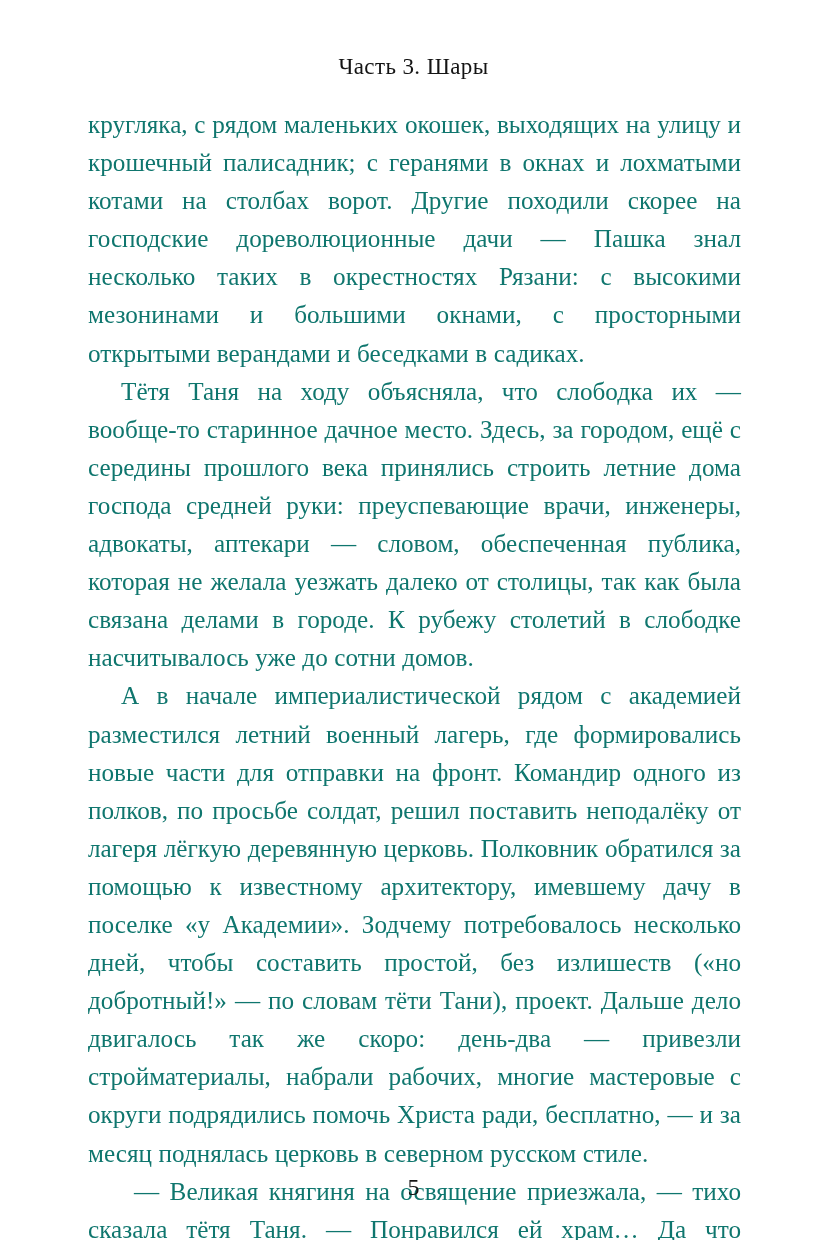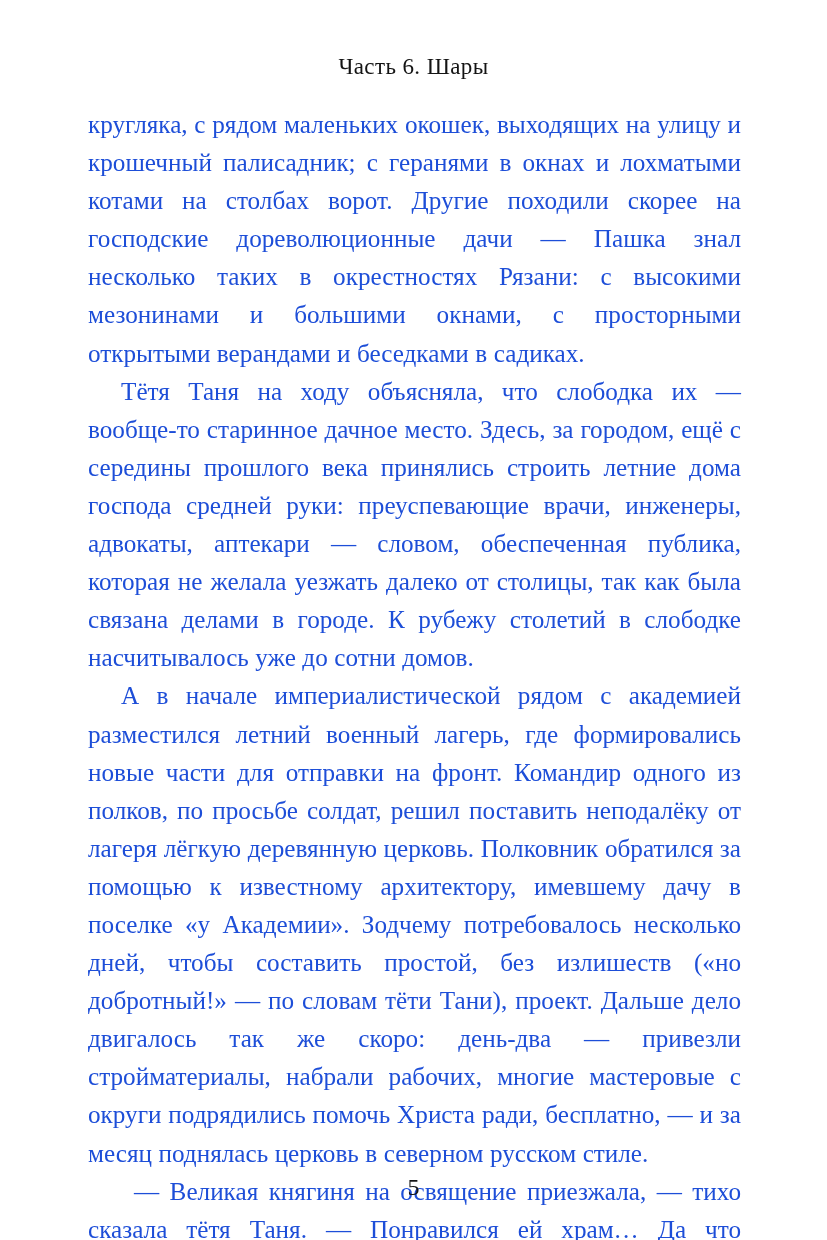--- a/index.html
+++ b/index.html
@@ -47,21 +47,21 @@
     width: 653px;
   }
 
   .para {
     margin: 0;
     font-size: 25.2px;
     line-height: 38.1px;
     text-align: justify;
     text-justify: inter-word;
     text-indent: 33px;
-    color: #1d4ed8;
+    color: #0f766e;
     hyphens: manual;
     word-spacing: 0.2px;
   }
 
   .para.continued {
     text-indent: 0;
   }
 
   .para.dialogue {
     text-indent: 46px;
@@ -77,21 +77,21 @@
     font-size: 24px;
     line-height: 30px;
     color: #141414;
   }
 </style>
 </head>
 <body>
 
 <div class="page">
 
-  <div class="running-header">Часть 6. Шары</div>
+  <div class="running-header">Часть 3. Шары</div>
 
   <div class="text-block">
     <p class="para continued">кругляка, с рядом маленьких окошек, выходящих на улицу и крошечный палисадник; с геранями в окнах и лохматыми котами на столбах ворот. Другие походили скорее на господские дореволюционные дачи — Пашка знал несколько таких в окрестностях Рязани: с высокими мезонинами и большими окнами, с просторными открытыми верандами и беседками в садиках.</p>
     <p class="para">Тётя Таня на ходу объясняла, что слободка их — вообще-то старинное дачное место. Здесь, за городом, ещё с середины прошлого века принялись строить летние дома господа средней руки: преуспевающие врачи, инженеры, адвокаты, аптекари — словом, обеспеченная публика, которая не желала уезжать далеко от столицы, так как была связана делами в городе. К рубежу столетий в слободке насчитывалось уже до сотни домов.</p>
     <p class="para">А в начале империалистической рядом с академией разместился летний военный лагерь, где формировались новые части для отправки на фронт. Командир одного из полков, по просьбе солдат, решил поставить неподалёку от лагеря лёгкую деревянную церковь. Полковник обратился за помощью к известному архитектору, имевшему дачу в поселке «у Академии». Зодчему потребовалось несколько дней, чтобы составить простой, без излишеств («но добротный!» — по словам тёти Тани), проект. Дальше дело двигалось так же скоро: день-два — привезли стройматериалы, набрали рабочих, многие мастеровые с округи подрядились помочь Христа ради, бесплатно, — и за месяц поднялась церковь в северном русском стиле.</p>
     <p class="para dialogue">— Великая княгиня на освящение приезжала, — тихо сказала тётя Таня. — Понравился ей храм… Да что говорить,</p>
   </div>
 
   <div class="folio">5</div>
 

